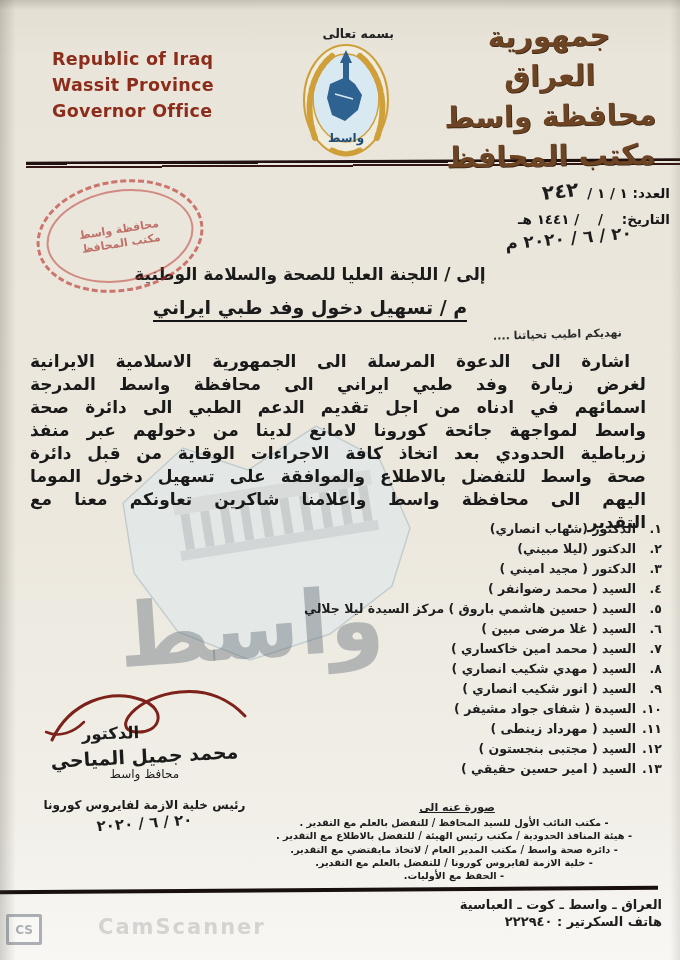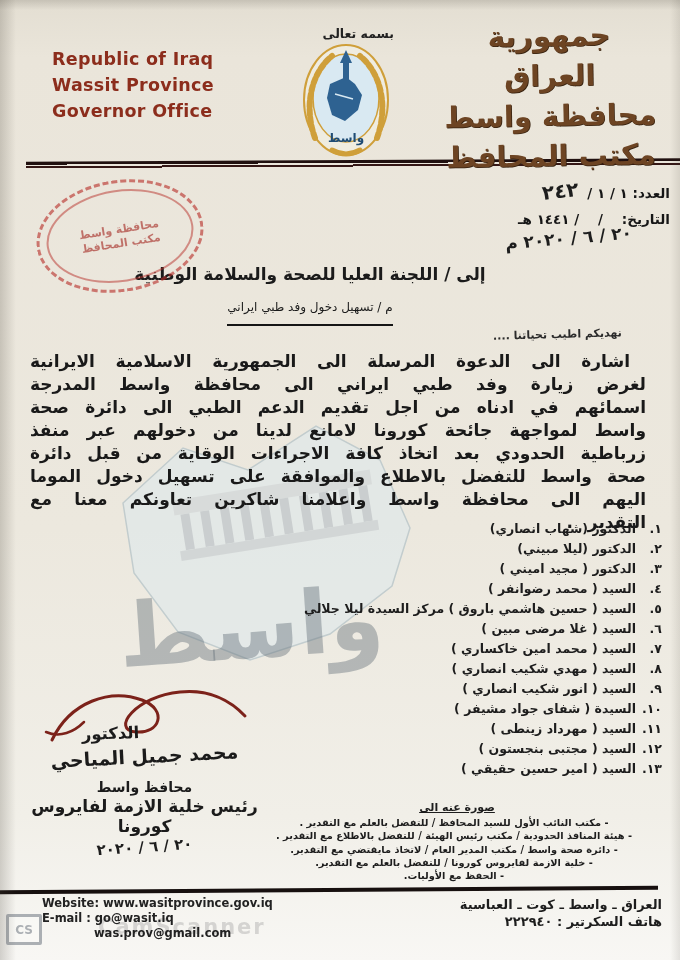--- a/index.html
+++ b/index.html
@@ -38,44 +38,44 @@
   .stamp{position:absolute;left:36px;top:180px;width:168px;height:112px;z-index:4;transform:rotate(-9deg);}
   .stamp-ring-outer{position:absolute;inset:0;border:3px dashed rgba(184,48,42,.62);border-radius:50%;}
   .stamp-ring-inner{position:absolute;inset:10px;border:2px solid rgba(184,48,42,.5);border-radius:50%;}
   .stamp-text{position:absolute;inset:14px;display:flex;flex-direction:column;gap:1px;
     align-items:center;justify-content:center;color:rgba(164,40,34,.62);
     font-size:11px;font-weight:bold;direction:rtl;text-align:center;}
   
   .to-line{position:absolute;left:0;right:60px;top:264px;text-align:center;z-index:3;
     font-weight:bold;font-size:17px;direction:rtl;}
   .subject-wrap{position:absolute;left:0;right:60px;top:296px;text-align:center;z-index:3;direction:rtl;}
-  .subject-line{display:inline-block;font-weight:normal;font-size:12px;
-    border-bottom:2.5px solid #151515;padding-bottom:10px;}
+  .subject-line{display:inline-block;font-weight:bold;font-size:19px;
+    border-bottom:2.5px solid #151515;padding-bottom:2px;}
   .greeting{position:absolute;right:58px;top:328px;z-index:3;direction:rtl;
     font-size:11px;font-weight:bold;color:#2b2b2b;transform:rotate(-1.5deg);letter-spacing:-.5px;}
   
   .body-text{position:absolute;left:30px;right:34px;top:350px;z-index:3;direction:rtl;
     text-align:justify;text-align-last:right;font-weight:bold;font-size:17px;line-height:23px;
     word-spacing:9px;letter-spacing:.2px;color:#191919;text-indent:16px;}
   
   .wm-map{position:absolute;left:98px;top:408px;z-index:1;opacity:.62;}
   .wm-wasit{position:absolute;left:118px;top:576px;z-index:1;font-size:88px;font-weight:bold;
     color:rgba(98,110,120,.42);letter-spacing:12px;transform:rotate(-4deg);direction:rtl;}
   
   .dlg{position:absolute;right:18px;top:521px;width:335px;z-index:3;direction:rtl;}
   .dlg-row{display:flex;align-items:baseline;height:20px;font-size:12.5px;font-weight:bold;
     white-space:nowrap;color:#1d1d1d;}
   .dlg-num{width:26px;flex:0 0 26px;}
   
   .sig-scribble{position:absolute;left:40px;top:682px;z-index:3;}
   .sigblock{position:absolute;left:22px;top:724px;width:245px;z-index:3;text-align:center;direction:rtl;}
   .sig-title{font-size:16.5px;font-weight:bold;transform:translateX(-34px) rotate(-2deg);}
   .sig-name{font-size:19px;font-weight:bold;letter-spacing:1px;transform:rotate(-3deg);margin-top:2px;}
-  .sig-pos{font-size:14px;font-weight:bold;margin-top:12px;letter-spacing:.5px;}
-  .sig-role{font-size:17px;font-weight:bold;margin-top:1px;}
+  .sig-pos{font-size:12px;font-weight:normal;margin-top:0;letter-spacing:.5px;}
+  .sig-role{font-size:12px;font-weight:bold;margin-top:17px;}
   .sig-date{font-size:15px;margin-top:2px;transform:rotate(-4deg);letter-spacing:3px;}
   
   .cc{position:absolute;right:20px;top:801px;width:400px;z-index:3;direction:rtl;text-align:center;
     font-size:9.8px;font-weight:bold;line-height:13.2px;color:#1d1d1d;}
   .cc-head{font-size:11px;text-decoration:underline;margin-bottom:2px;margin-right:6px;}
   .cc-item{padding-right:12px;}
   .cc-item::before{content:"- ";}
   
   .rule-bottom{position:absolute;left:0;top:888px;width:658px;height:4px;background:#17100f;
     transform:rotate(-.4deg);z-index:3;}
@@ -247,25 +247,20 @@
   <div class="cc">
     <div class="cc-head">صورة عنه الى</div>
     <div class="cc-item">مكتب النائب الأول للسيد المحافظ / للتفضل بالعلم مع التقدير .</div>
     <div class="cc-item">هيئة المنافذ الحدودية / مكتب رئيس الهيئة / للتفضل بالاطلاع مع التقدير .</div>
     <div class="cc-item">دائرة صحة واسط / مكتب المدير العام / لاتخاذ مايقتضي مع التقدير.</div>
     <div class="cc-item">خلية الازمة لفايروس كورونا / للتفضل بالعلم مع التقدير.</div>
     <div class="cc-item">الحفظ مع الأوليات.</div>
   </div>
 
   <div class="rule-bottom"></div>
-  <div class="ft-en">
-    <div>Website: www.wasitprovince.gov.iq</div>
-    <div>E-mail : go@wasit.iq</div>
-    <div class="indent">was.prov@gmail.com</div>
-  </div>
   <div class="ft-ar">
     <div>العراق ـ واسط ـ كوت ـ العباسية</div>
     <div>هاتف السكرتير : ٢٢٢٩٤٠</div>
   </div>
 
   <div class="cs-logo">CS</div>
   <div class="cs-ghost">CamScanner</div>
 </div>
 
 </body></html>

